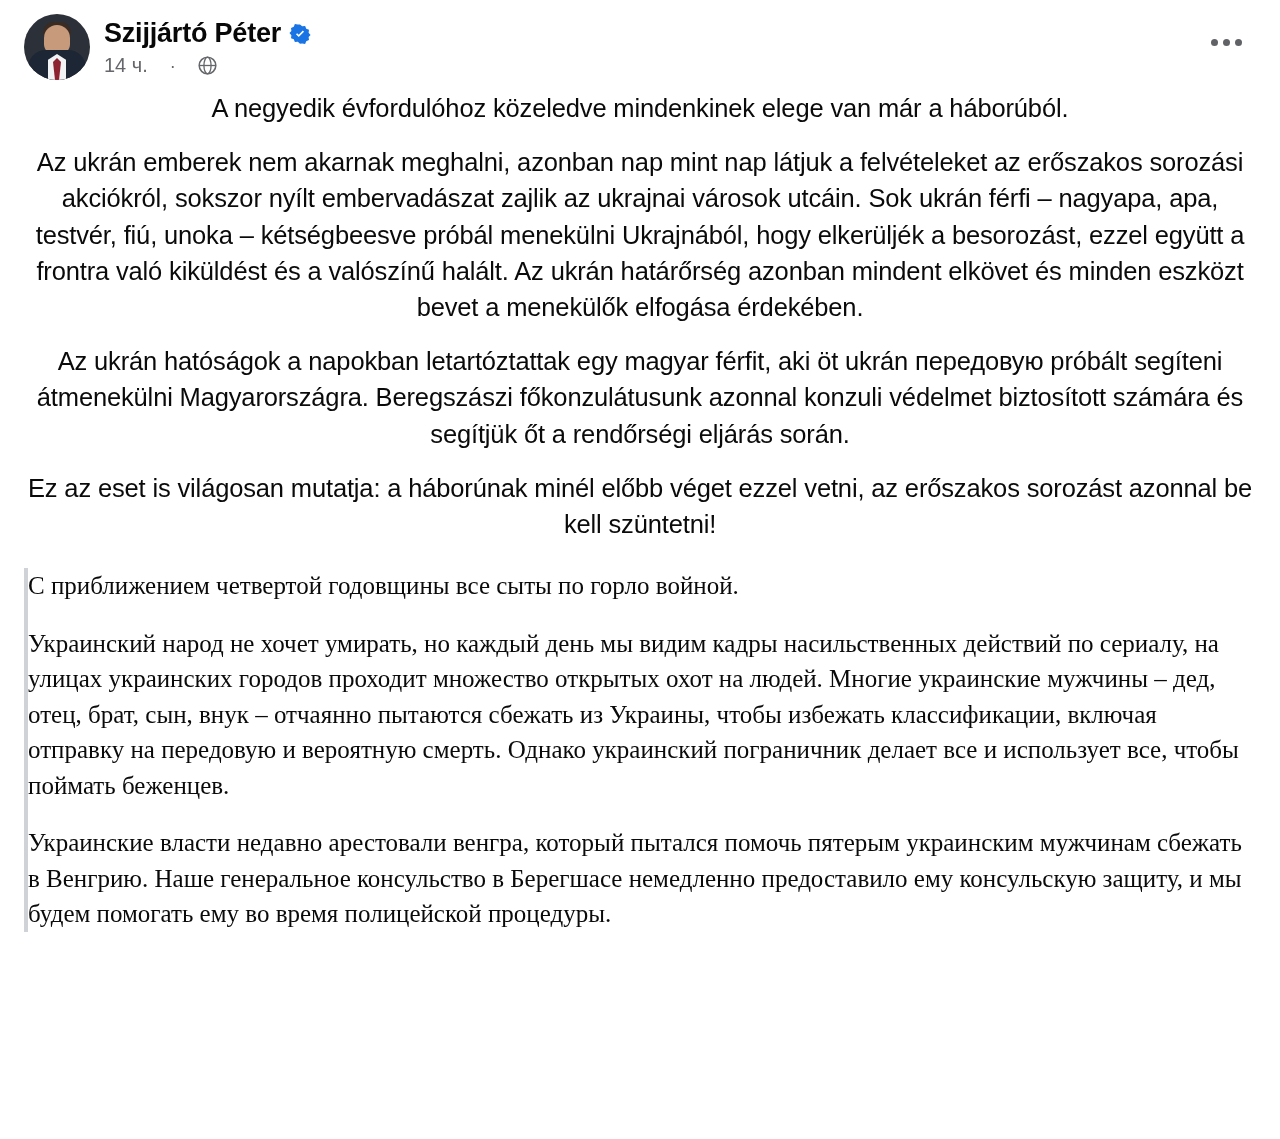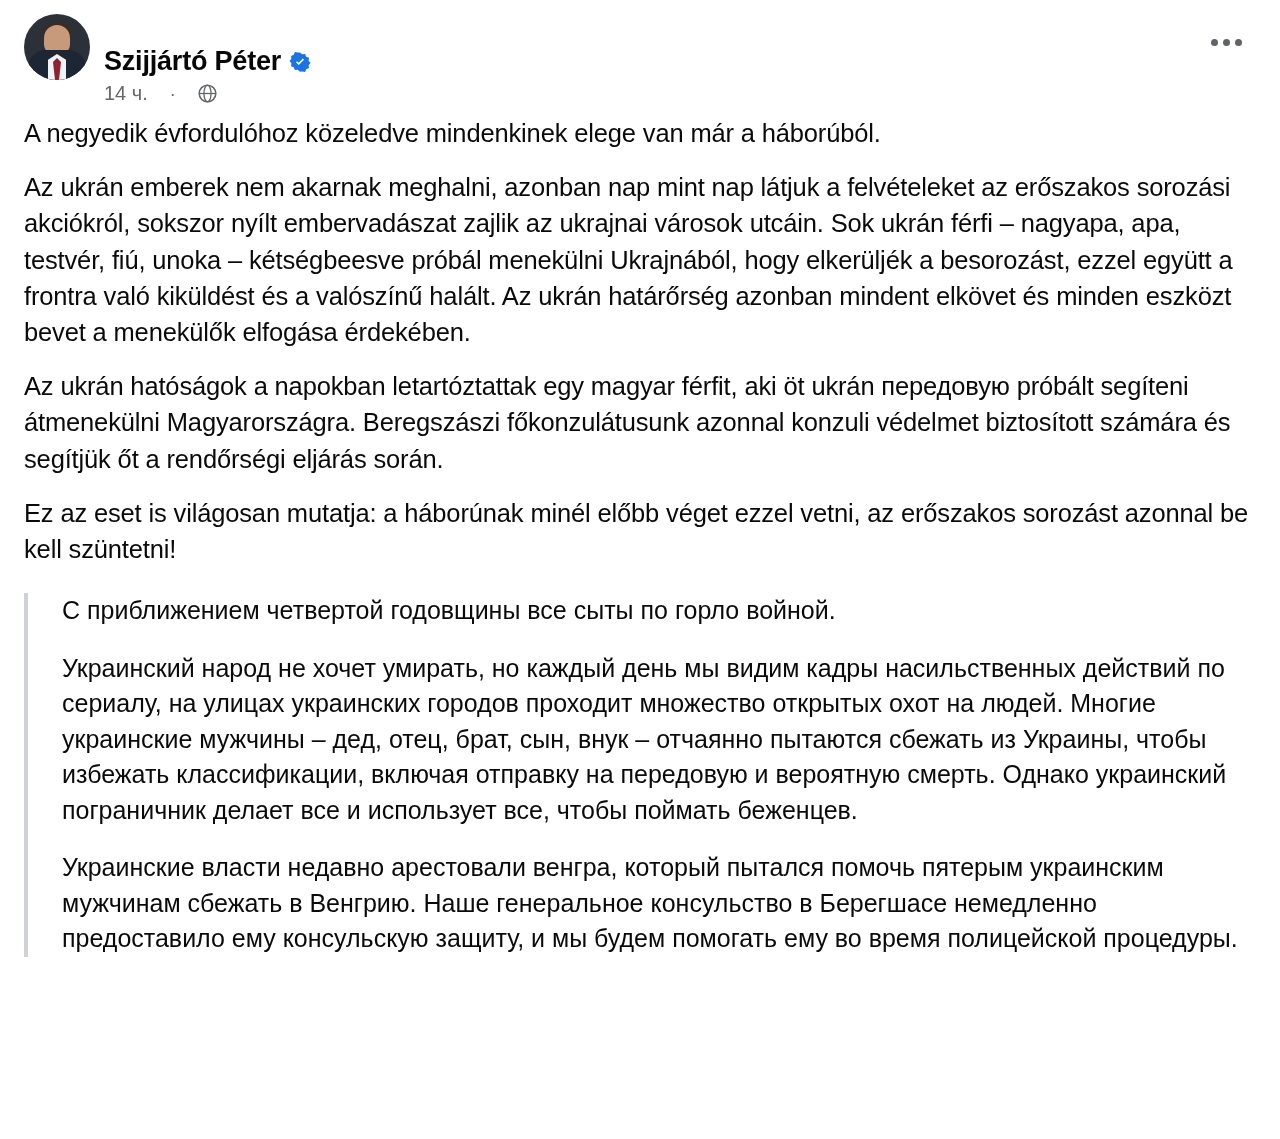--- a/index.html
+++ b/index.html
@@ -89,21 +89,20 @@
     display: flex;
     flex-direction: column;
     justify-content: center;
     padding-top: 4px;
     min-width: 0;
   }
   .name-row {
     display: flex;
     align-items: center;
     gap: 8px;
-    margin-top: 28px;
   }
   .author-name {
     font-size: 27px;
     font-weight: 700;
     color: #080809;
     letter-spacing: -0.2px;
     line-height: 1.15;
   }
   .verified {
     width: 22px;
@@ -149,28 +148,29 @@
     display: block;
   }
   .post-body {
     font-size: 25.5px;
     line-height: 1.42;
     color: #0a0a0a;
     letter-spacing: -0.15px;
   }
   .post-body p {
     margin: 0 0 18px 0;
+    text-align: center;
   }
   .quote {
     margin: 26px 0 0 0;
-    padding-left: 34px;
     border-left: 4px solid #cfd2d6;
     font-size: 25px;
     line-height: 1.42;
     color: #0a0a0a;
+    font-family: Liberation Serif, serif;
   }
   .quote p {
     margin: 0 0 22px 0;
   }
   .quote p:last-child {
     margin-bottom: 0;
   }
 </style>
 </head>
 <body>

